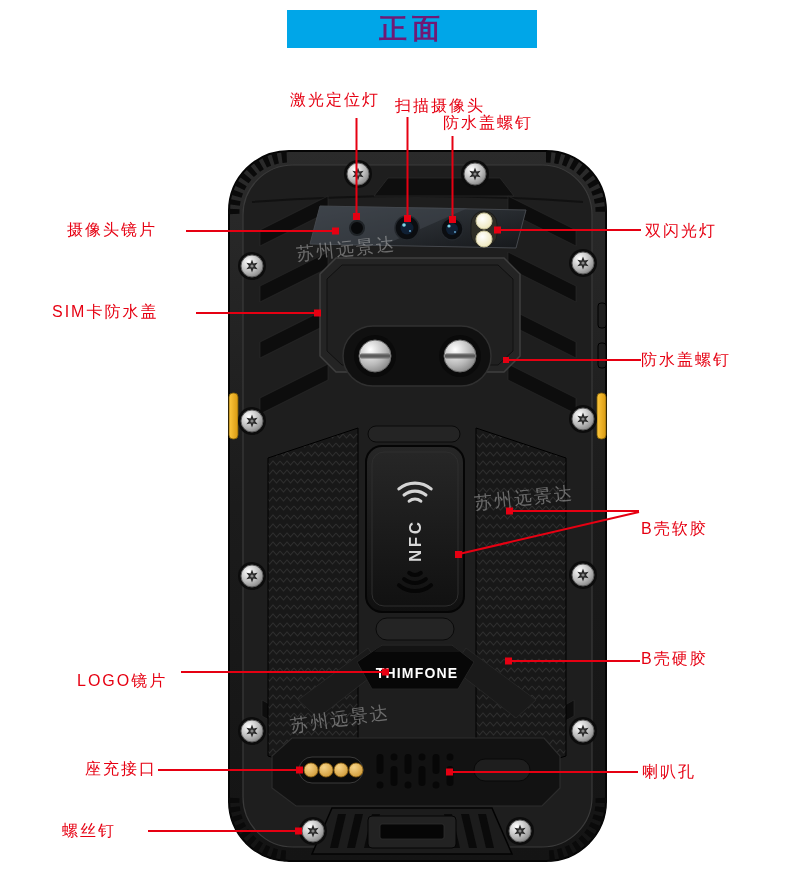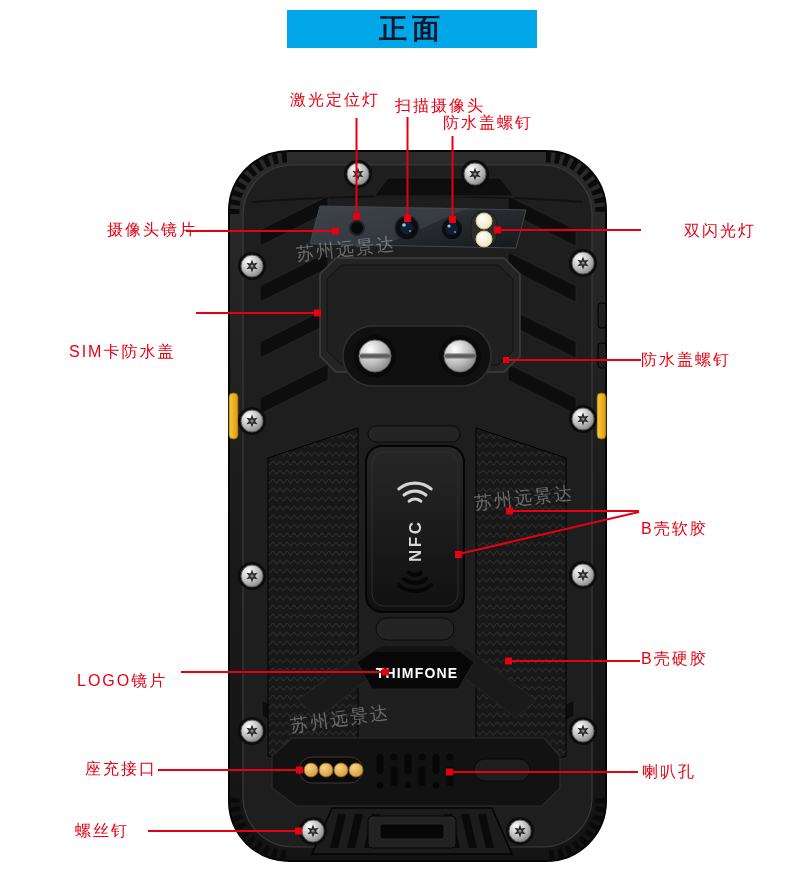--- a/index.html
+++ b/index.html
@@ -1,21 +1,21 @@
 <!DOCTYPE html>
 <html style="--banner-blue: #00a6e8; --label-red: #e60012; --body-black: #1a1a1a; --button-yellow: #f2b01e; --pin-gold: #dca94a; --flash-yellow: #f1e9bc; --screw-silver: #c9c9c9;"><head>
 <meta charset="utf-8">
 <style>
   html,body{margin:0;padding:0;background:#fff;}
   #stage{position:relative;width:790px;height:869px;background:#ffffff;overflow:hidden;
          font-family:"Liberation Sans",sans-serif;}
   svg{position:absolute;left:0;top:0;}
   .banner{position:absolute;left:287px;top:10px;width:250px;height:38px;
           background:var(--banner-blue,#00a6e8);display:flex;align-items:center;justify-content:center;}
-  .banner span{color:#0f172a;font-weight:bold;font-size:28px;letter-spacing:5px;}
+  .banner span{color:#701a75;font-weight:bold;font-size:28px;letter-spacing:5px;}
   .lbl{position:absolute;color:var(--label-red,#e60012);font-weight:normal;font-size:16px;
        line-height:1.15;letter-spacing:2px;white-space:nowrap;}
   .wm{position:absolute;color:rgba(205,205,205,.45);font-size:18px;letter-spacing:2px;
       transform:rotate(-6deg);white-space:nowrap;}
   .wm3{transform:rotate(-8deg);}
   .annot-line{stroke:var(--label-red,#e60012);stroke-width:2;}
   .annot-marker{fill:var(--label-red,#e60012);}
 </style>
 </head>
 <body>
@@ -258,26 +258,26 @@
       <line class="annot-line" x1="452" y1="772" x2="638" y2="772"></line>
       <rect class="annot-marker" x="446" y="768.5" width="7" height="7"></rect>
       <line class="annot-line" x1="148" y1="831" x2="299" y2="831"></line>
       <rect class="annot-marker" x="295" y="827.5" width="7" height="7"></rect>
     </g>
   </svg>
 
   <div class="lbl" style="left:290px;top:91px;">激光定位灯</div>
   <div class="lbl" style="left:395px;top:97px;">扫描摄像头</div>
   <div class="lbl" style="left:443px;top:114px;">防水盖螺钉</div>
-  <div class="lbl" style="left:67px;top:221px;margin-left:40px;">摄像头镜片</div>
-  <div class="lbl" style="left:69px;top:303px;margin-top:40px;">SIM卡防水盖</div>
+  <div class="lbl" style="left:67px;top:221px;">摄像头镜片</div>
+  <div class="lbl" style="left:52px;top:303px;">SIM卡防水盖</div>
   <div class="lbl" style="left:77px;top:664px;margin-top:8px;">LOGO镜片</div>
   <div class="lbl" style="left:85px;top:760px;">座充接口</div>
-  <div class="lbl" style="left:75px;top:822px;">螺丝钉</div>
-  <div class="lbl" style="left:684px;top:222px;">双闪光灯</div>
+  <div class="lbl" style="left:62px;top:822px;">螺丝钉</div>
+  <div class="lbl" style="left:645px;top:222px;">双闪光灯</div>
   <div class="lbl" style="left:641px;top:351px;">防水盖螺钉</div>
   <div class="lbl" style="left:641px;top:520px;">B壳软胶</div>
   <div class="lbl" style="left:641px;top:650px;text-align:right;">B壳硬胶</div>
   <div class="lbl" style="left:642px;top:763px;">喇叭孔</div>
 
   <div class="wm" style="left:296px;top:237px;">苏州远景达</div>
   <div class="wm" style="left:474px;top:486px;">苏州远景达</div>
   <div class="wm wm3" style="left:290px;top:707px;">苏州远景达</div>
 
 </div>

